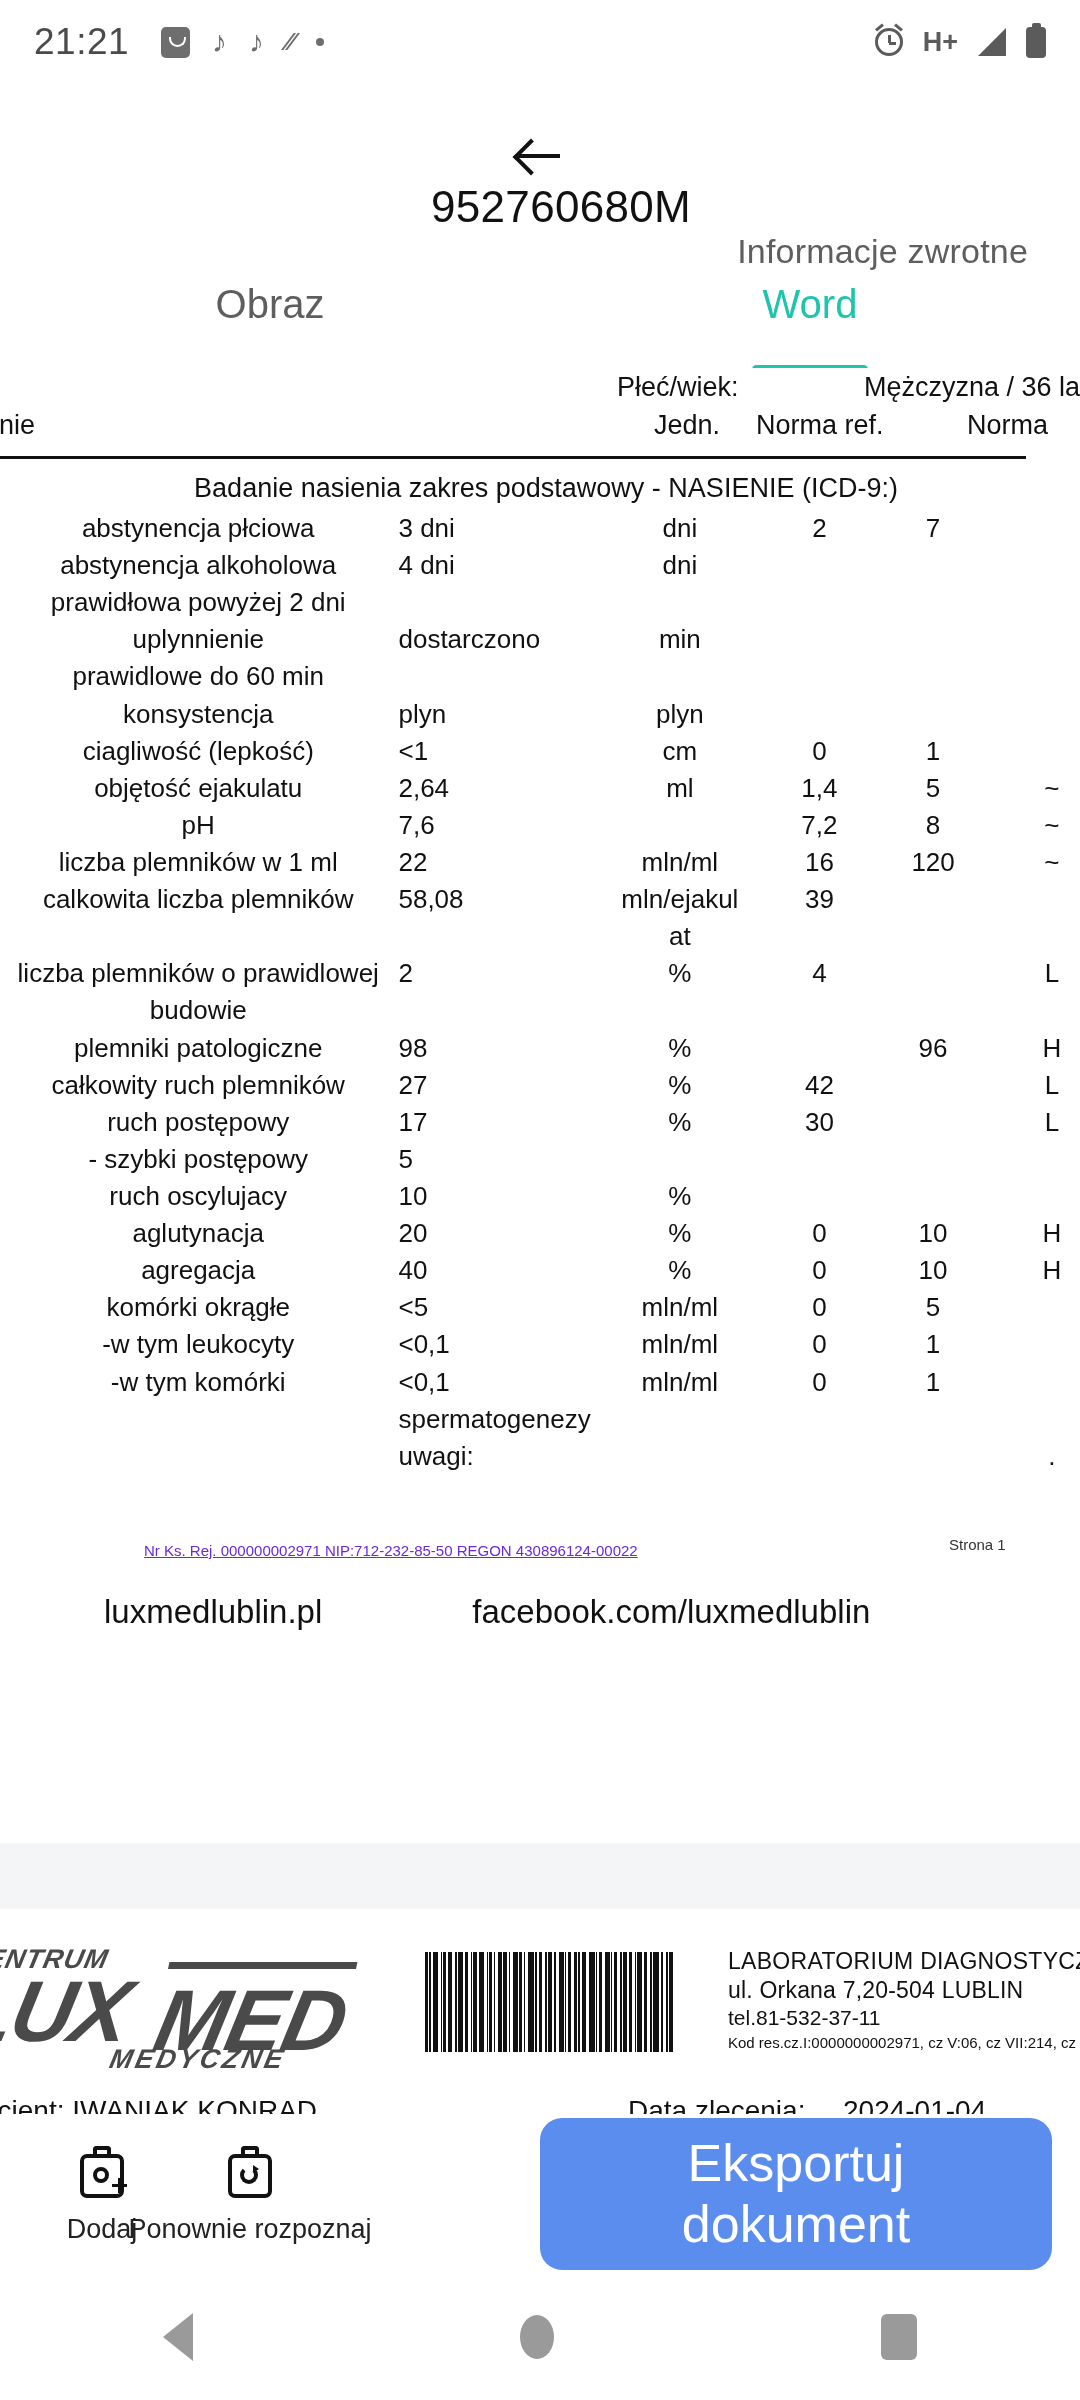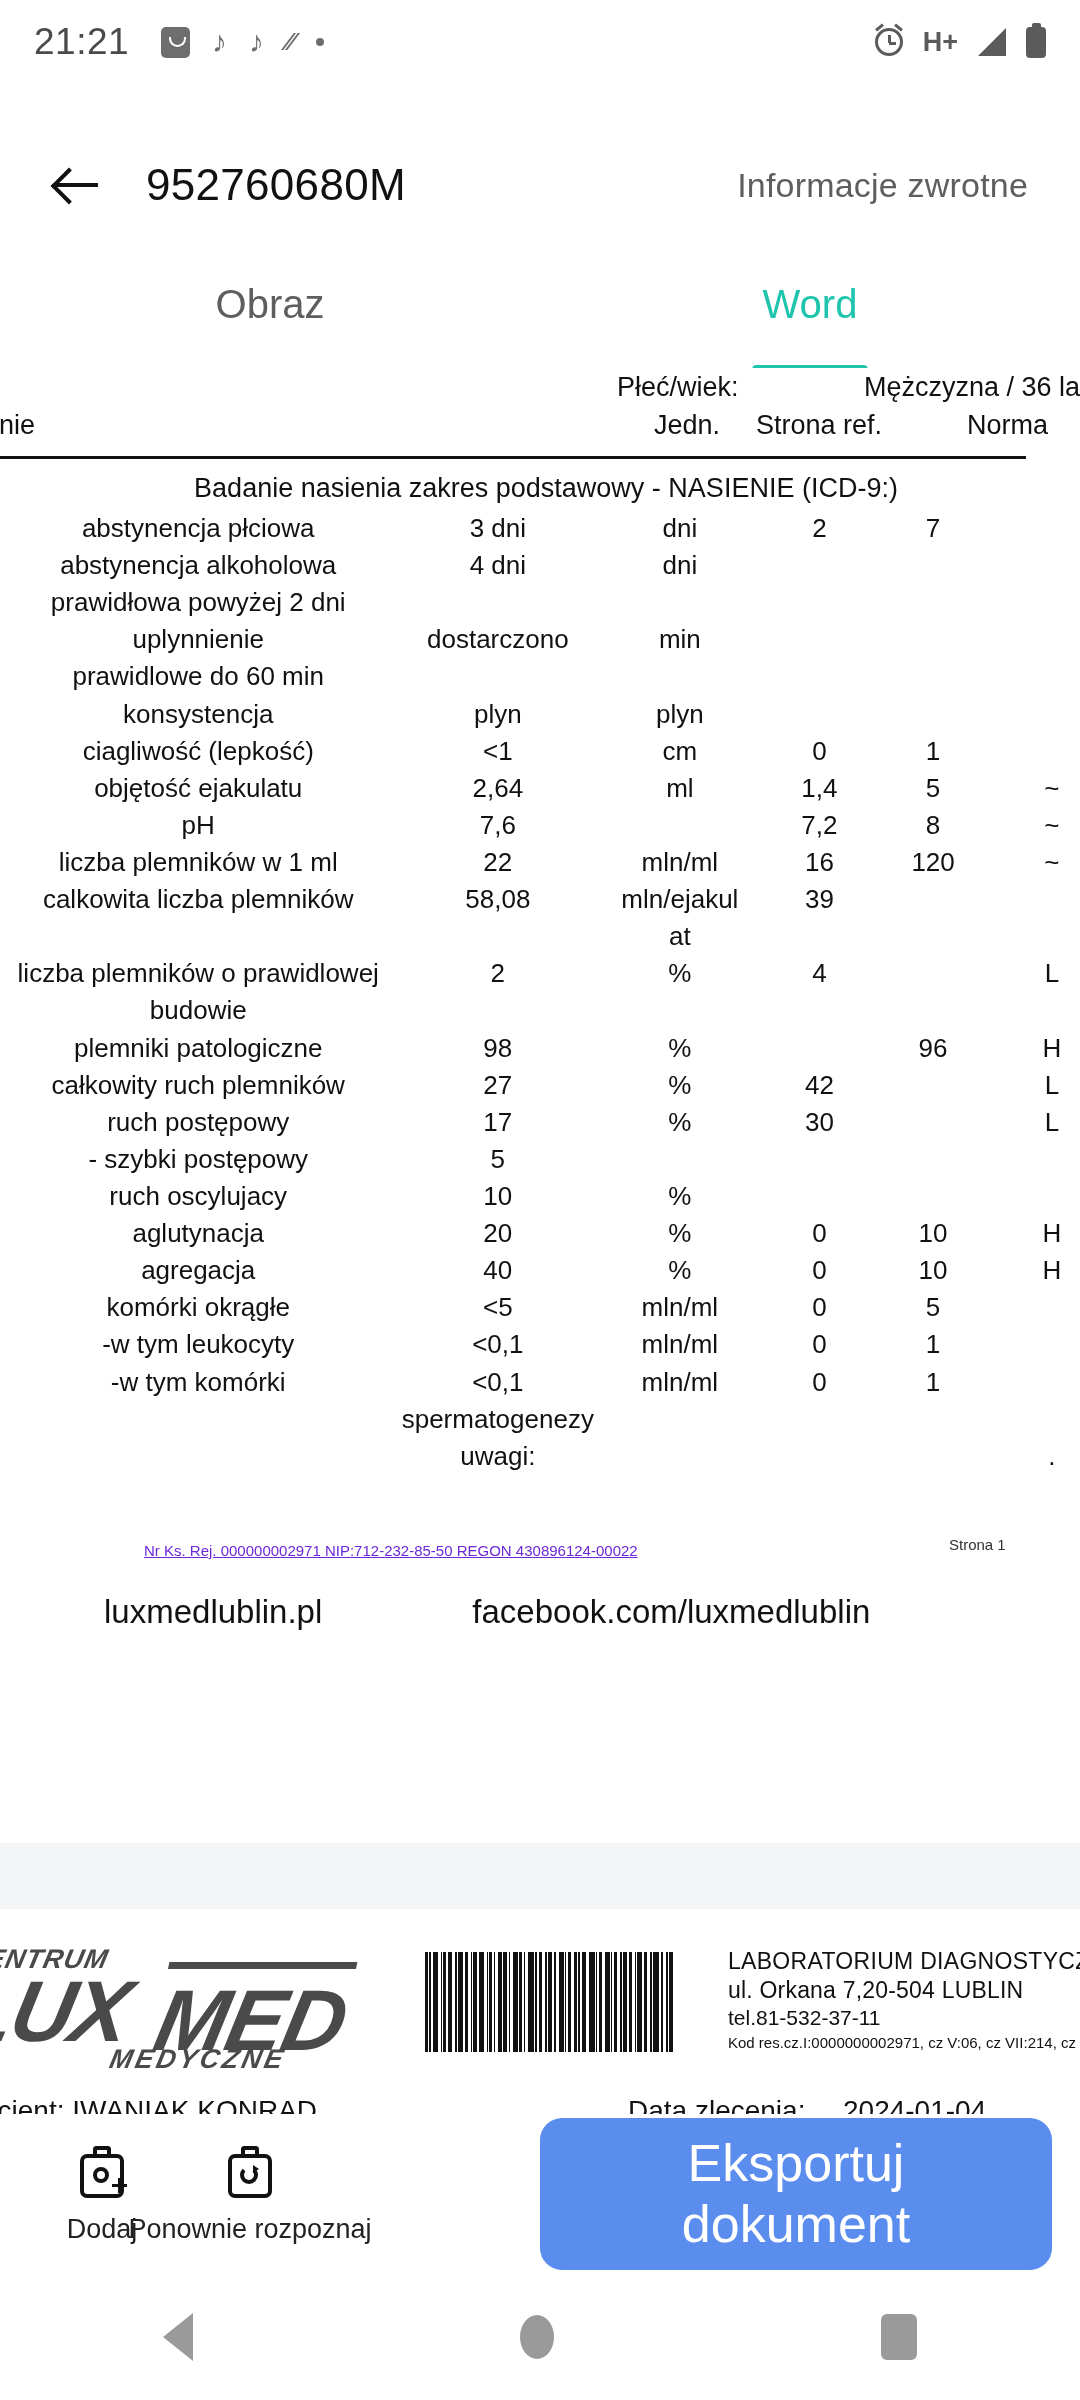--- a/index.html
+++ b/index.html
@@ -54,21 +54,21 @@
     position:relative; background:#5b5b5b;
   }
   .batt::before {
     content:""; position:absolute; width:9px; height:4px; background:#5b5b5b;
     top:-7px; left:2.5px; border-radius:2px 2px 0 0;
   }
 
   
   .appbar {
     position:absolute; top:130px; left:0; width:1080px; height:110px;
-    display:flex; align-items:center; padding:0 52px;
+    display:flex; align-items:center; padding:0 52px;flex-direction:column;
   }
   .back-arrow { width:52px; height:52px; position:relative; flex:none; }
   .back-arrow::before {
     content:""; position:absolute; left:4px; top:24px; width:42px; height:4px; background:#111;
   }
   .back-arrow::after {
     content:""; position:absolute; left:4px; top:14px; width:22px; height:22px;
     border-left:4px solid #111; border-bottom:4px solid #111; transform:rotate(45deg);
   }
   .doc-title { font-size:44px; color:#111; margin-left:42px; letter-spacing:0.3px; }
@@ -116,21 +116,21 @@
   .ch-norma    { left:1013px; }
   .hrule { position:relative; height:3px; background:#111; width:1072px; margin-left:0; }
 
   .section-title {
     text-align:center; font-size:27px; margin:14px 0 6px 0; padding-left:24px;
   }
 
   table.results { width:1160px; border-collapse:collapse; font-size:26px; }
   table.results td { padding:4px 0; vertical-align:top; line-height:1.12; }
   .c-name   { width:430px; text-align:center; padding-left:44px !important; }
-  .c-val    { width:190px; text-align:center; }
+  .c-val    { width:190px; }
   .c-unit   { width:160px; text-align:center; }
   .c-ref1   { width:110px; text-align:center; }
   .c-ref2   { width:110px; text-align:center; }
   .c-norm   { width:120px; text-align:center; }
 
   .doc-footer-small {
     position:absolute; left:190px; top:1174px; font-size:15px; color:#6d28d9; white-space:nowrap;text-decoration:underline;
   }
   .doc-page-num {
     position:absolute; left:995px; top:1168px; font-size:15px; color:#333;
@@ -303,21 +303,21 @@
     <div class="doc-inner">
 
       <div class="patient-meta">
         <span class="pm-label">Płeć/wiek:</span>
         <span class="pm-value">Mężczyzna / 36 lat</span>
       </div>
 
       <div class="colhead">
         <span class="ch ch-badanie">adanie</span>
         <span class="ch ch-jedn">Jedn.</span>
-        <span class="ch ch-zakres">Strona ref.</span>
+        <span class="ch ch-zakres">Norma ref.</span>
         <span class="ch ch-norma">Norma</span>
       </div>
       <div class="hrule"></div>
 
       <div class="section-title">Badanie nasienia zakres podstawowy - NASIENIE (ICD-9:)</div>
 
       <table class="results">
         <tbody>
             <tr>
               <td class="c-name">abstynencja płciowa</td>

